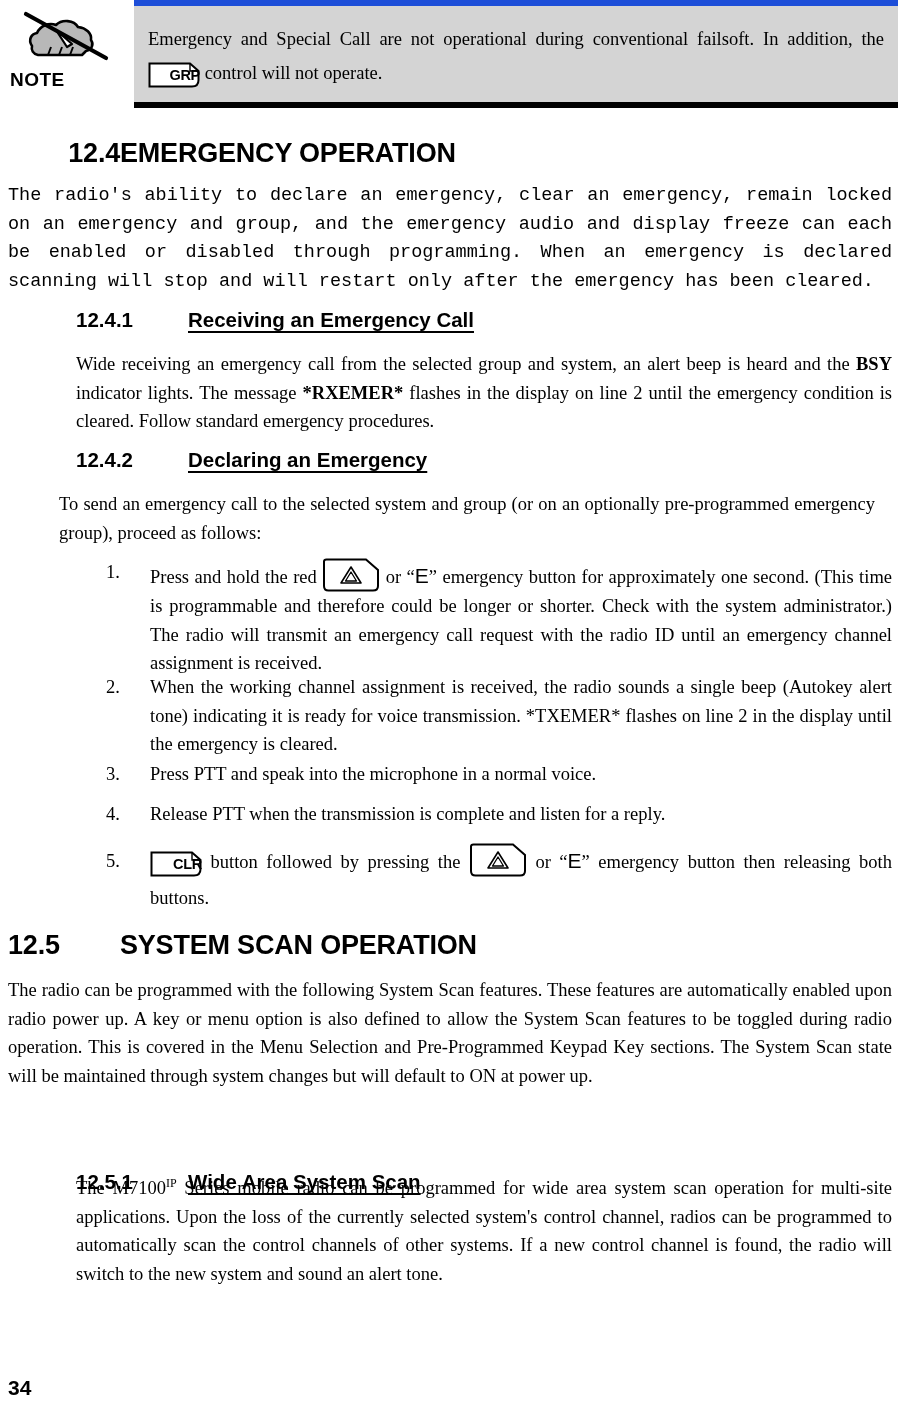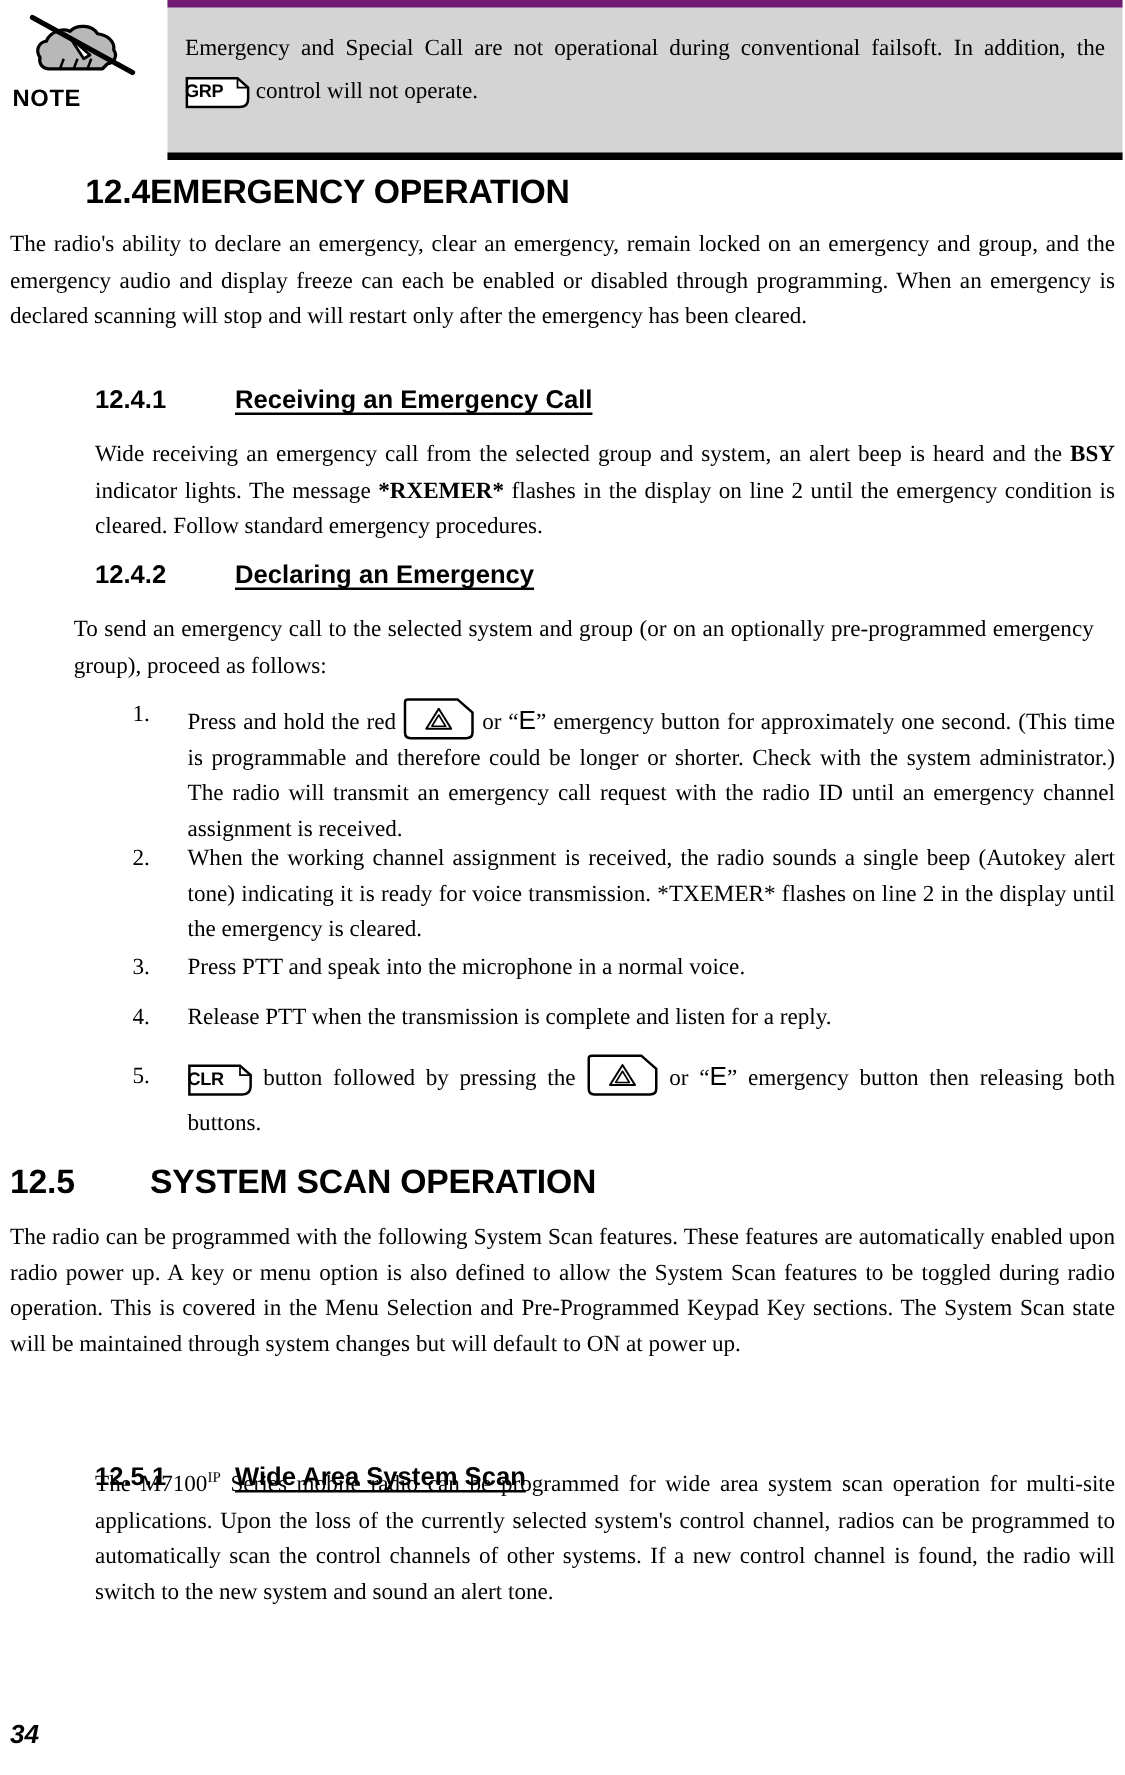--- a/index.html
+++ b/index.html
@@ -45,23 +45,23 @@
     font-size: 19px;
     letter-spacing: 0.5px;
     margin-top: 2px;
     line-height: 1;
   }
   .note-box {
     position: absolute;
     left: 134px;
     top: 0px;
     width: 764px;
-    height: 128px;
+    height: 108px;
     background: #d4d4d4;
-    border-top: 6px solid #701a75;
+    border-top: 6px solid #1d4ed8;
     border-bottom: 6px solid #000000;
     box-sizing: border-box;
   }
   .note-text {
     position: absolute;
     left: 14px;
     top: 16px;
     width: 736px;
     font-size: 18.5px;
     line-height: 34px;
@@ -136,21 +136,21 @@
     position: relative;
     vertical-align: middle;
     line-height: 0;
   }
   .keybtn svg { display: block; }
   .keybtn .keylabel {
     position: absolute;
     left: 0; right: 0;
     top: 50%;
     transform: translateY(-50%);
-    text-align: left;
+    text-align: right;
     font-family: "Liberation Sans", "DejaVu Sans", sans-serif;
     font-weight: bold;
     letter-spacing: -0.3px;
     line-height: 1;
     color: #000;
   }
   .key-grp { width: 52px; height: 26px; }
   .key-grp .keylabel { font-size: 14.5px; }
   .key-clr { width: 52px; height: 26px; }
   .key-clr .keylabel { font-size: 14.5px; }
@@ -161,21 +161,20 @@
     font-size: 21px;
   }
 
   
   .page-number {
     position: absolute;
     left: 8px;
     top: 1376px;
     font-family: "Liberation Sans", "DejaVu Sans", sans-serif;
     font-weight: bold;
-    font-style: italic;
     font-size: 21px;
   }
 </style>
 </head>
 <body>
 
 <div class="page">
 
   <div class="note-wrap">
 
@@ -206,21 +205,21 @@
               <path d="M42 1.5 L42 9 L50.5 9" fill="none" stroke="#000000" stroke-width="1.4"></path>
             </svg><span class="keylabel">GRP</span></span><span> control will not operate.</span>
       </div>
     </div>
   </div>
 
   <h1 class="sec" style="left:8px; top:138px;text-align:right;">
     <span class="num">12.4</span><span>EMERGENCY OPERATION</span>
   </h1>
 
-  <p class="body" style="left:8px; top:182px; width:884px;">The radio's ability to declare an emergency, clear an emergency, remain locked on an emergency and group, and the emergency audio and display freeze can each be enabled or disabled through programming. When an emergency is declared scanning will stop and will restart only after the emergency has been cleared.</p>
+  <p class="body" style="left:8px; top:182px; width:884px;font-family:Liberation Mono, monospace;">The radio's ability to declare an emergency, clear an emergency, remain locked on an emergency and group, and the emergency audio and display freeze can each be enabled or disabled through programming. When an emergency is declared scanning will stop and will restart only after the emergency has been cleared.</p>
 
   <h2 class="sub" style="left:76px; top:308px;">
     <span class="num">12.4.1</span><span class="ttl">Receiving an Emergency Call</span>
   </h2>
 
   <p class="indent" style="left:76px; top:350px; width:816px;">
     <span>Wide receiving an emergency call from the selected group and system, an alert beep is heard and the </span><b class="bold">BSY</b><span> indicator lights.  The message </span><b class="bold">*RXEMER*</b><span> flashes in the display on line 2 until the emergency condition is cleared. Follow standard emergency procedures.</span>
   </p>
 
   <h2 class="sub" style="left:76px; top:448px;">

